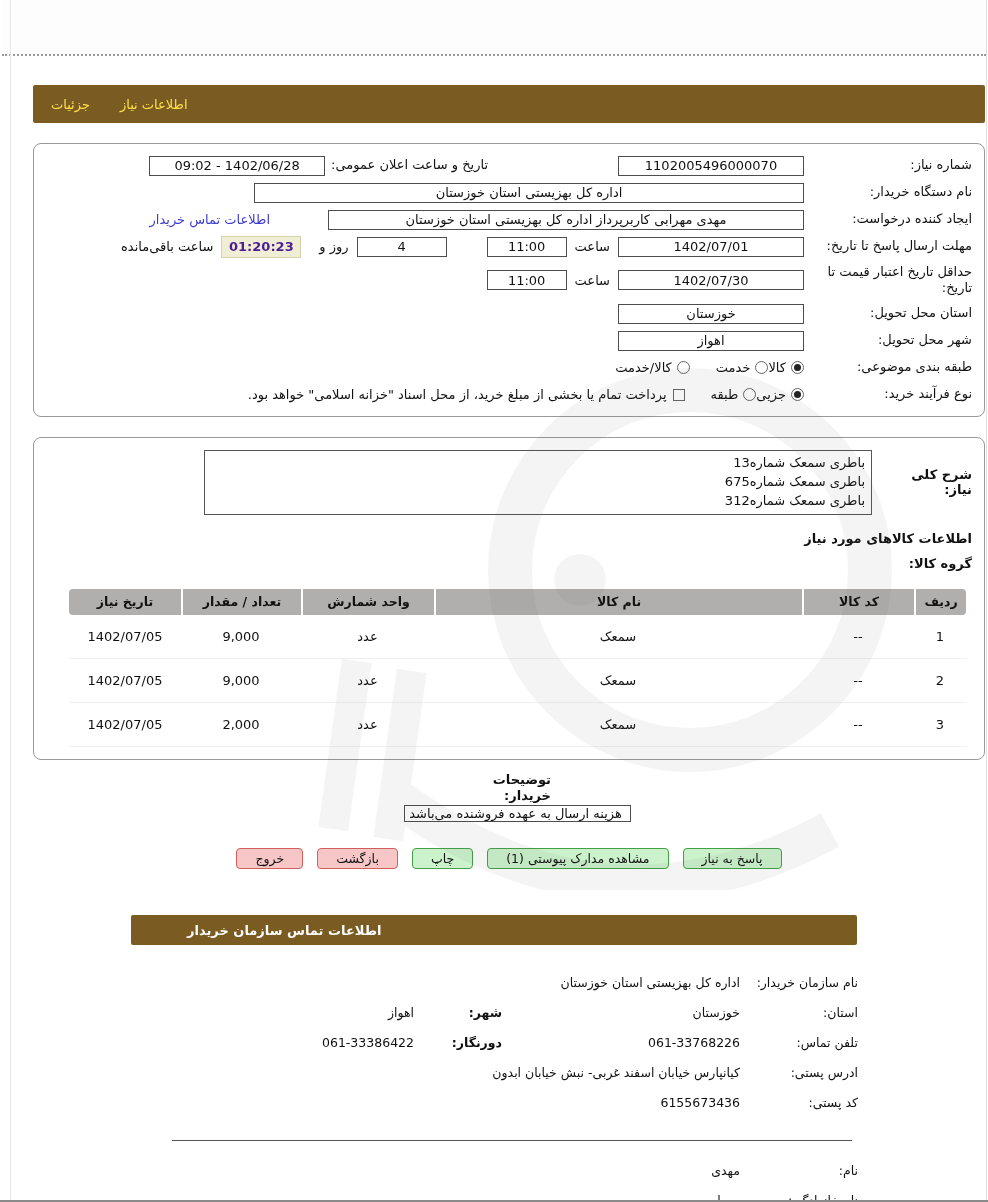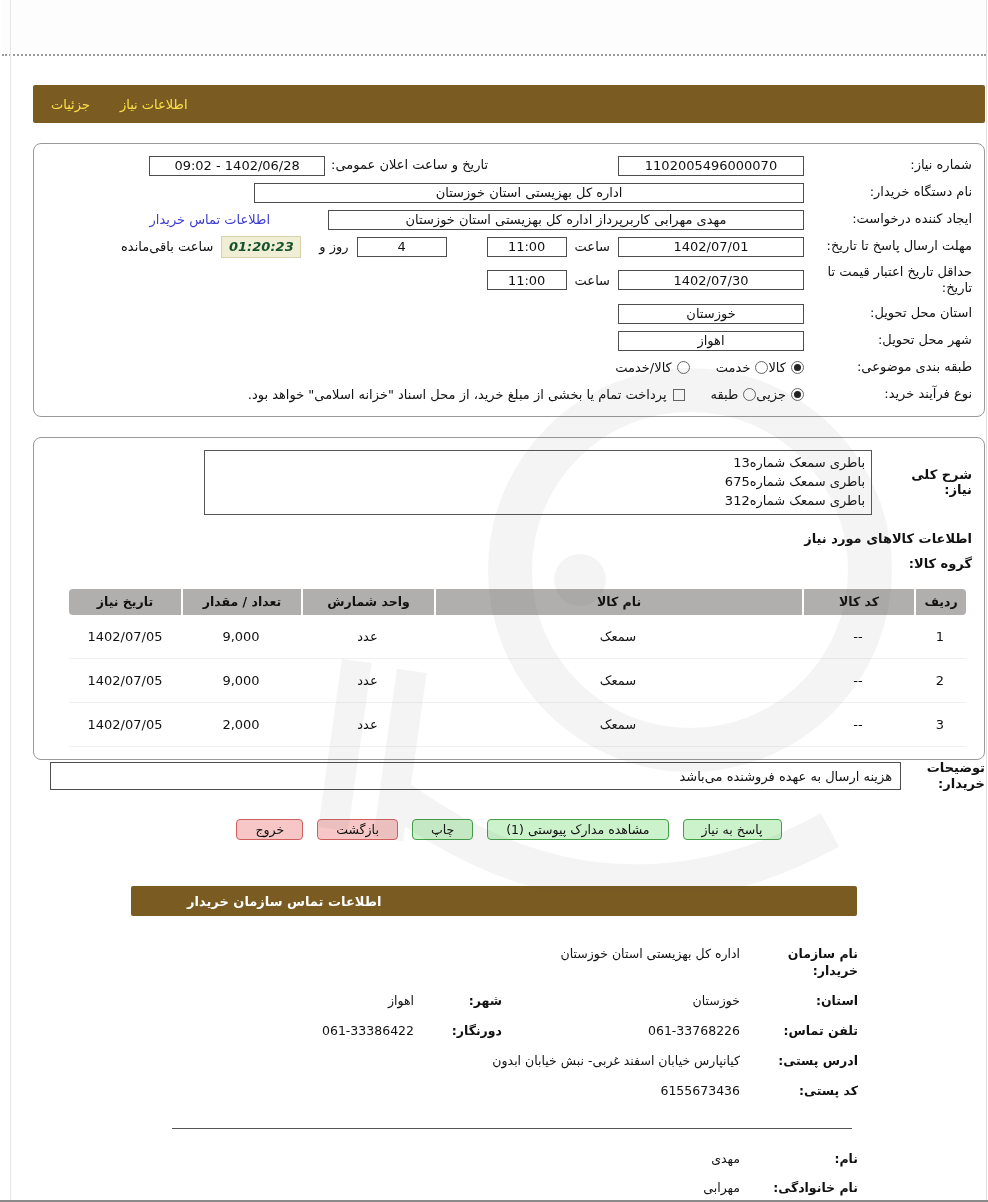--- a/index.html
+++ b/index.html
@@ -27,22 +27,22 @@
     display:flex; align-items:center; justify-content:center; font-size:13px; white-space:nowrap;
     overflow:hidden; padding:0 4px;}
   .inp.start {justify-content:flex-start;}
   .ltr {direction:ltr;}
   .w186{width:186px}.w176{width:176px}.w550{width:550px}.w476{width:476px}.w80{width:80px}.w90{width:90px}
   .gap130{margin-right:130px;}
   .gap40{margin-right:40px;}
   .lbl-sm {margin:0 8px; flex:none; white-space:nowrap;}
   .link {color:#3c3cd0; margin-right:58px; font-size:13px; cursor:pointer; white-space:nowrap;}
   .countdown {flex:none; width:78px; height:20px; background:#f0eed4; border:1px solid #d6d2ae;
-    color:#14532d; font-weight:bold; display:flex; align-items:center; justify-content:center;
-    font-size:13px; margin-right:10px; direction:ltr;font-style:italic;}
+    color:#4c1d95; font-weight:bold; display:flex; align-items:center; justify-content:center;
+    font-size:13px; margin-right:10px; direction:ltr;}
   .radio {flex:none; width:13px; height:13px; border:1px solid #666; border-radius:50%;
     background:#fff; margin-left:5px; position:relative; cursor:pointer; box-sizing:border-box;}
   .radio.checked::after {content:""; position:absolute; inset:2px; background:#222; border-radius:50%;}
   .checkbox {flex:none; width:12px; height:12px; border:1px solid #666; background:#fff;
     margin-left:6px; cursor:pointer; box-sizing:border-box;}
   .opt {display:flex; align-items:center; margin-left:26px; white-space:nowrap;}
 
   .desc-row {display:flex; align-items:center; margin-top:4px;}
   .desc-label {flex:none; width:100px; font-weight:bold; font-size:13px; padding-left:8px; box-sizing:border-box;}
   .desc-box {width:668px; min-height:62px; border:1px solid #555; font-size:13px; padding:3px 6px;
@@ -52,37 +52,37 @@
   .group-label {flex:none; width:100px; font-weight:bold; font-size:13px;}
   .group-inp {width:655px;}
 
   table.items {border-collapse:separate; border-spacing:0; margin:18px 6px 4px auto; width:897px; font-size:13px;}
   table.items th {background:#b1aeae; font-weight:bold; font-size:12.5px; height:26px;
     border-left:2px solid #fff; padding:0 4px; text-align:center; white-space:nowrap;}
   table.items th:last-child {border-left:none; border-radius:4px 0 0 4px;}
   table.items th:first-child {border-radius:0 4px 4px 0;}
   table.items td {text-align:center; height:27px; padding:8px 4px; border-bottom:1px solid #f0f0f0;}
 
-  .notes-row {display:flex; align-items:center; }
+  .notes-row {display:flex; align-items:center; margin-top:12px;flex-direction:column;}
   .notes-label {flex:none; width:84px; font-weight:bold; font-size:13px; line-height:1.3; padding-left:6px; box-sizing:border-box;}
   .notes-inp {flex:1; height:28px; margin-left:17px; padding-right:8px;}
 
   .btn-row {display:flex; justify-content:center; gap:14px; margin-top:26px;}
   .btn {height:21px; border-radius:4px; font-size:12.5px; display:flex; align-items:center;
     padding:0 18px; cursor:pointer; box-sizing:border-box; white-space:nowrap;}
   .btn-green {background:#cbf2cb; border:1px solid #43a047;}
   .btn-pink {background:#f7c7c7; border:1px solid #cf5f5f;}
 
   .bar2 {width:726px; height:30px; background:#7a5b21; margin:46px auto 0; display:flex;
     align-items:center; justify-content:flex-end; padding:0 12px; box-sizing:border-box; border-radius:2px;}
   .bar2-title {color:#ffffff; font-weight:bold; font-size:13px;margin-left:44px;}
 
   .contact {width:700px; margin:30px 130px 0 auto; font-size:12.5px;}
   .crow {display:flex; margin-bottom:13px; line-height:1.35;}
-  .clabel {flex:none; width:118px; font-weight:bold;}
+  .clabel {flex:none; width:118px; font-weight:normal;}
   .cvalue {flex:none; width:238px;}
   .cvalue.auto {width:auto;}
   .clabel2 {flex:none; width:88px; font-weight:bold;}
   .cvalue2 {flex:none; width:150px;}
   .num {direction:ltr; text-align:right;}
   .divider {border-top:1px solid #555; margin:28px 6px 22px 14px;}
   .creator-heading {font-weight:bold; font-size:13px; margin-bottom:20px;}
 
   .watermark {position:absolute; left:150px; top:330px; width:760px; height:560px;
     opacity:0.06; z-index:30; pointer-events:none;}

